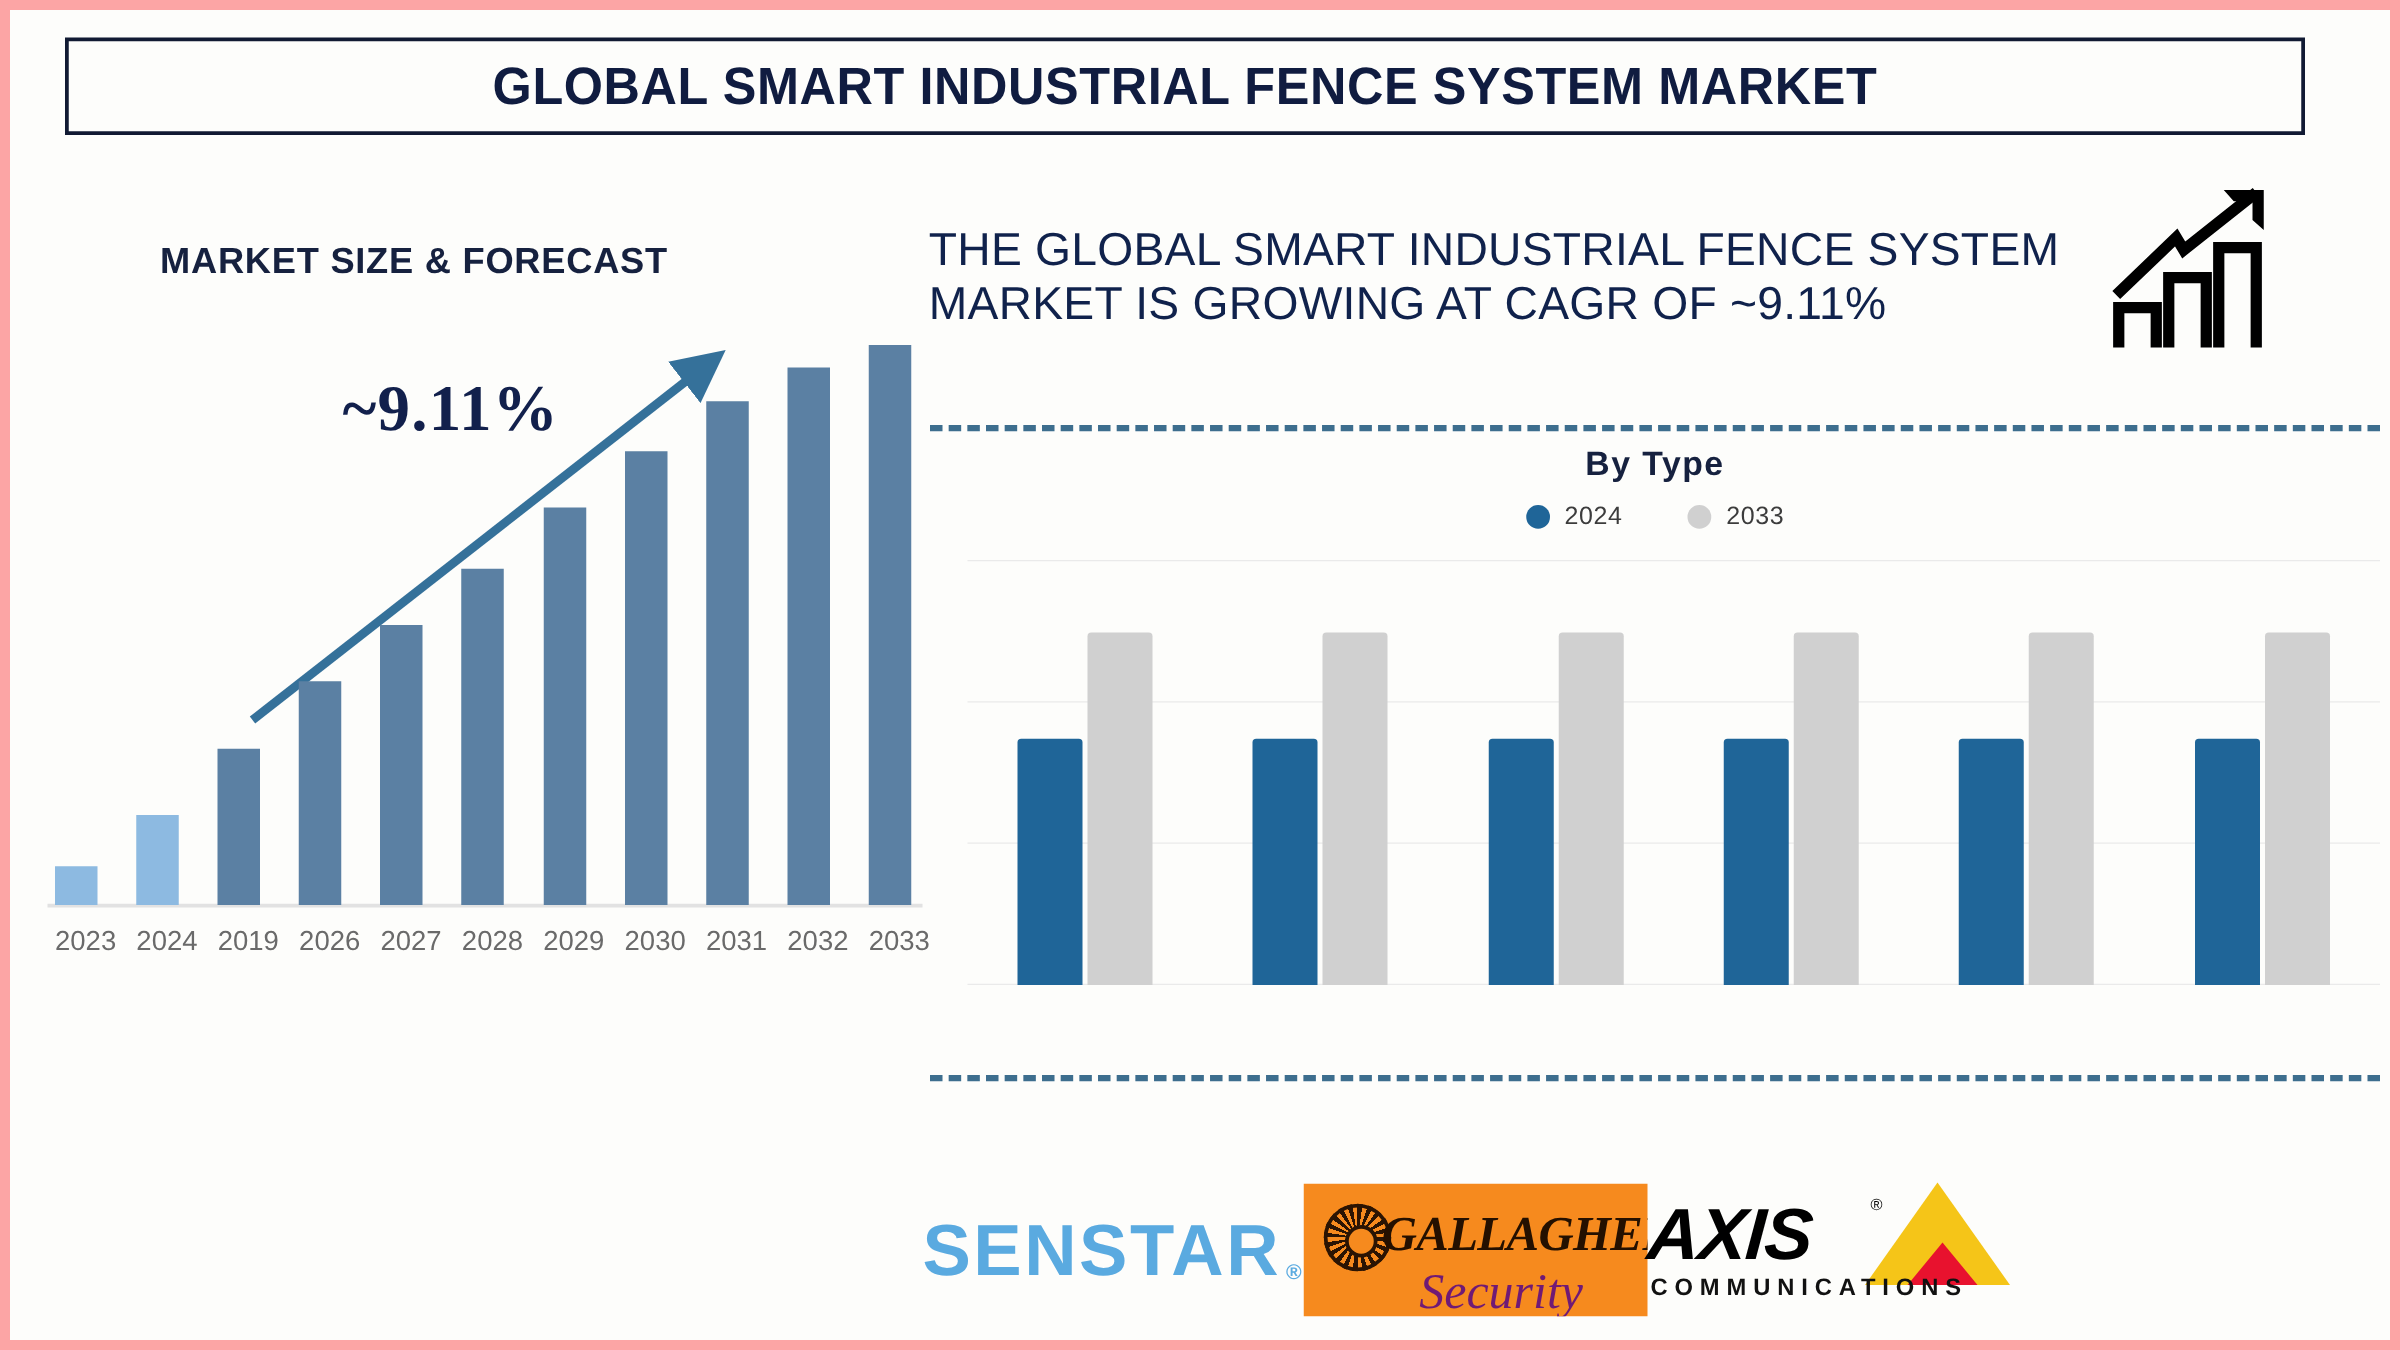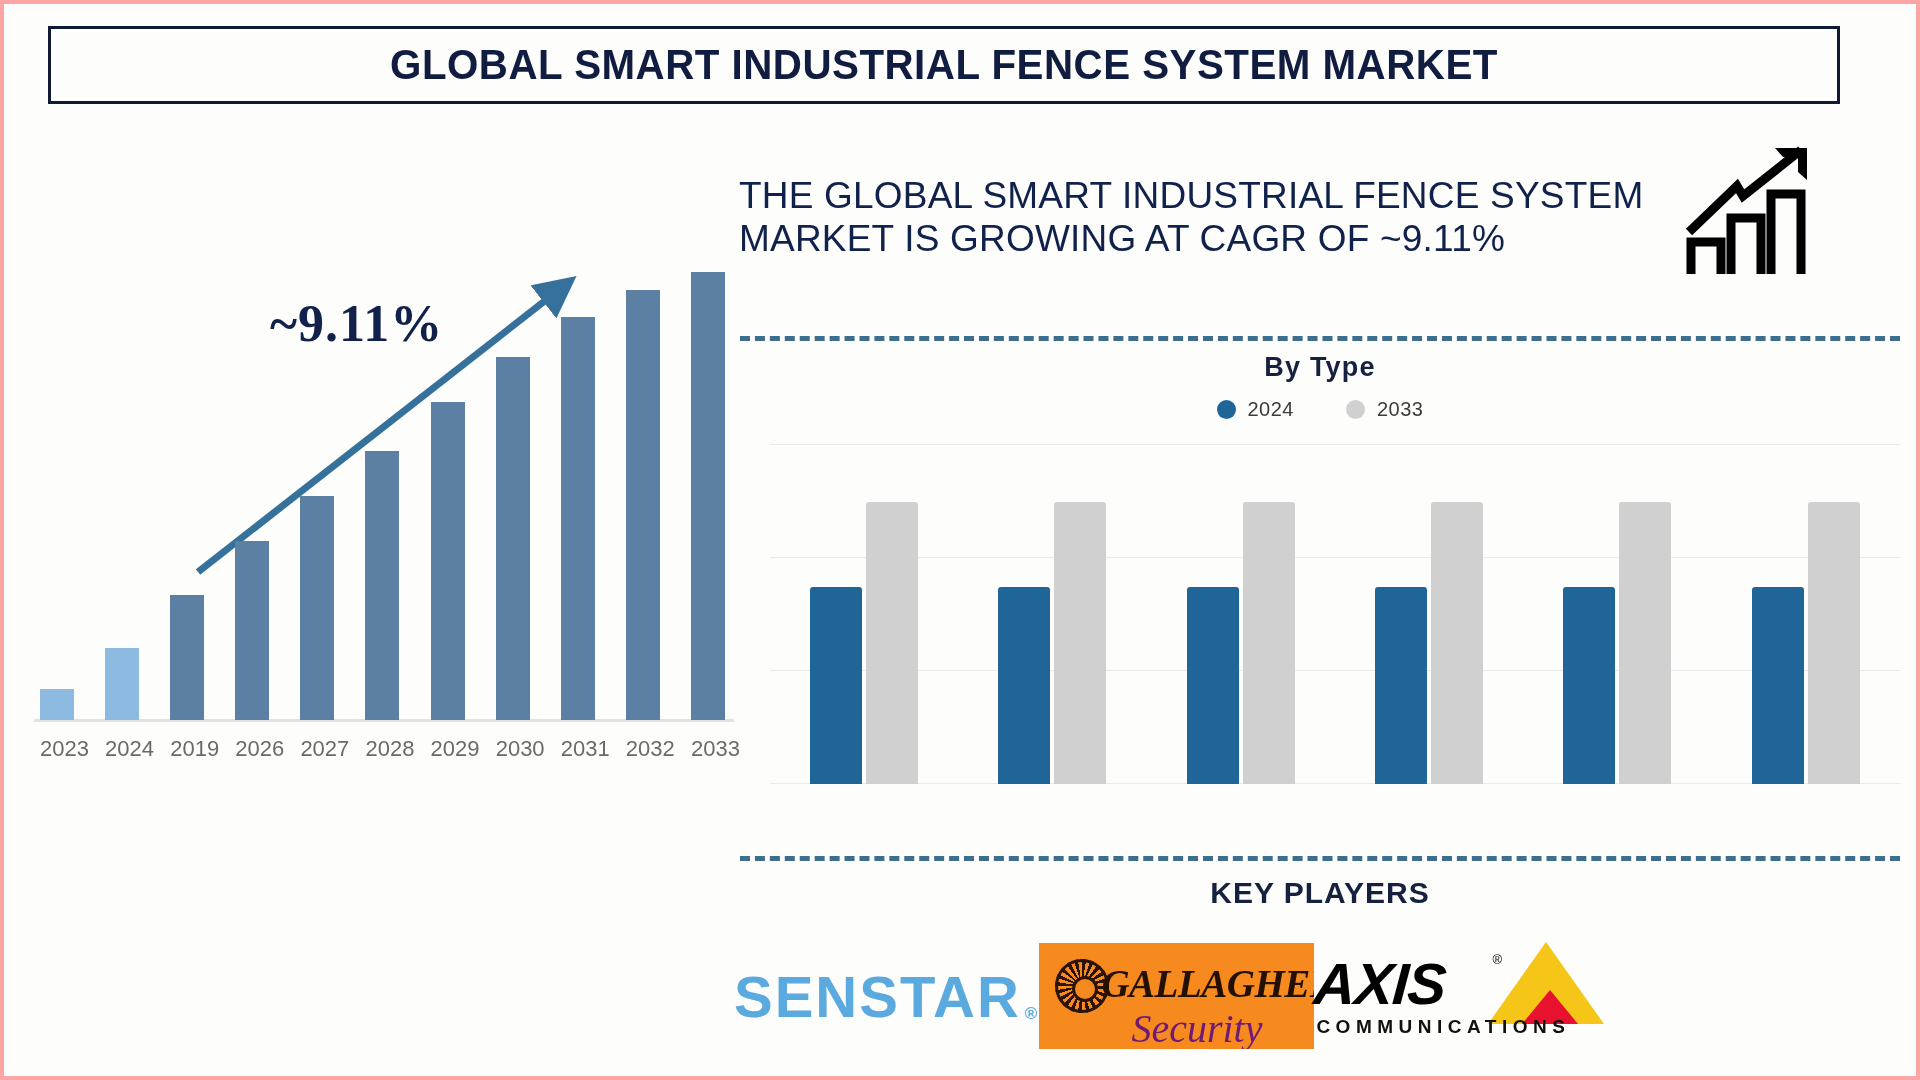--- a/index.html
+++ b/index.html
@@ -12,21 +12,21 @@
     height: 1080px;
     font-family: "Liberation Sans", sans-serif;
     overflow: hidden;
   }
   .page {
     position: relative;
     width: 1920px;
     height: 1080px;
     box-sizing: border-box;
     background: #fdfdfb;
-    border: 4px solid #fca5a5;
+    border: 8px solid #fca5a5;
   }
 
   
   .title-box {
     position: absolute;
     left: 44px;
     top: 22px;
     width: 1786px;
     height: 72px;
     border: 3px solid #111a33;
@@ -390,20 +390,21 @@
 <body>
 
 <div class="page">
 
   <div class="title-box">
     <div class="title-text">GLOBAL SMART INDUSTRIAL FENCE SYSTEM MARKET</div>
   </div>
 
   <div class="left-panel">
 
+    <div class="left-heading">MARKET SIZE &amp; FORECAST</div>
 
     <div class="left-chart">
 
       <div class="cagr-left">~9.11%</div>
 
       <svg class="trend-arrow" viewBox="0 0 722 500">
         <defs>
           <marker id="ah" markerWidth="6" markerHeight="6" refX="3" refY="3" orient="auto">
             <path d="M0,0 L6,3 L0,6 z" fill="#35719a"></path>
           </marker>
@@ -505,21 +506,20 @@
         <div class="bc-group">
           <div class="bc-bar" style="height:58%;background:#1f6598"></div>
           <div class="bc-bar" style="height:83%;background:#d0d0d0"></div>
         </div>
       </div>
     </div>
 
 
     <div class="dash-line dash-bot"></div>
 
-    <div class="key-players-title">KEY PLAYERS</div>
 
     <div class="logos">
 
       <div class="logo-senstar">
         <span>SENSTAR</span>
         <span class="reg">®</span>
       </div>
 
       <div class="logo-gallagher">
         <div class="gal-gear"></div>

